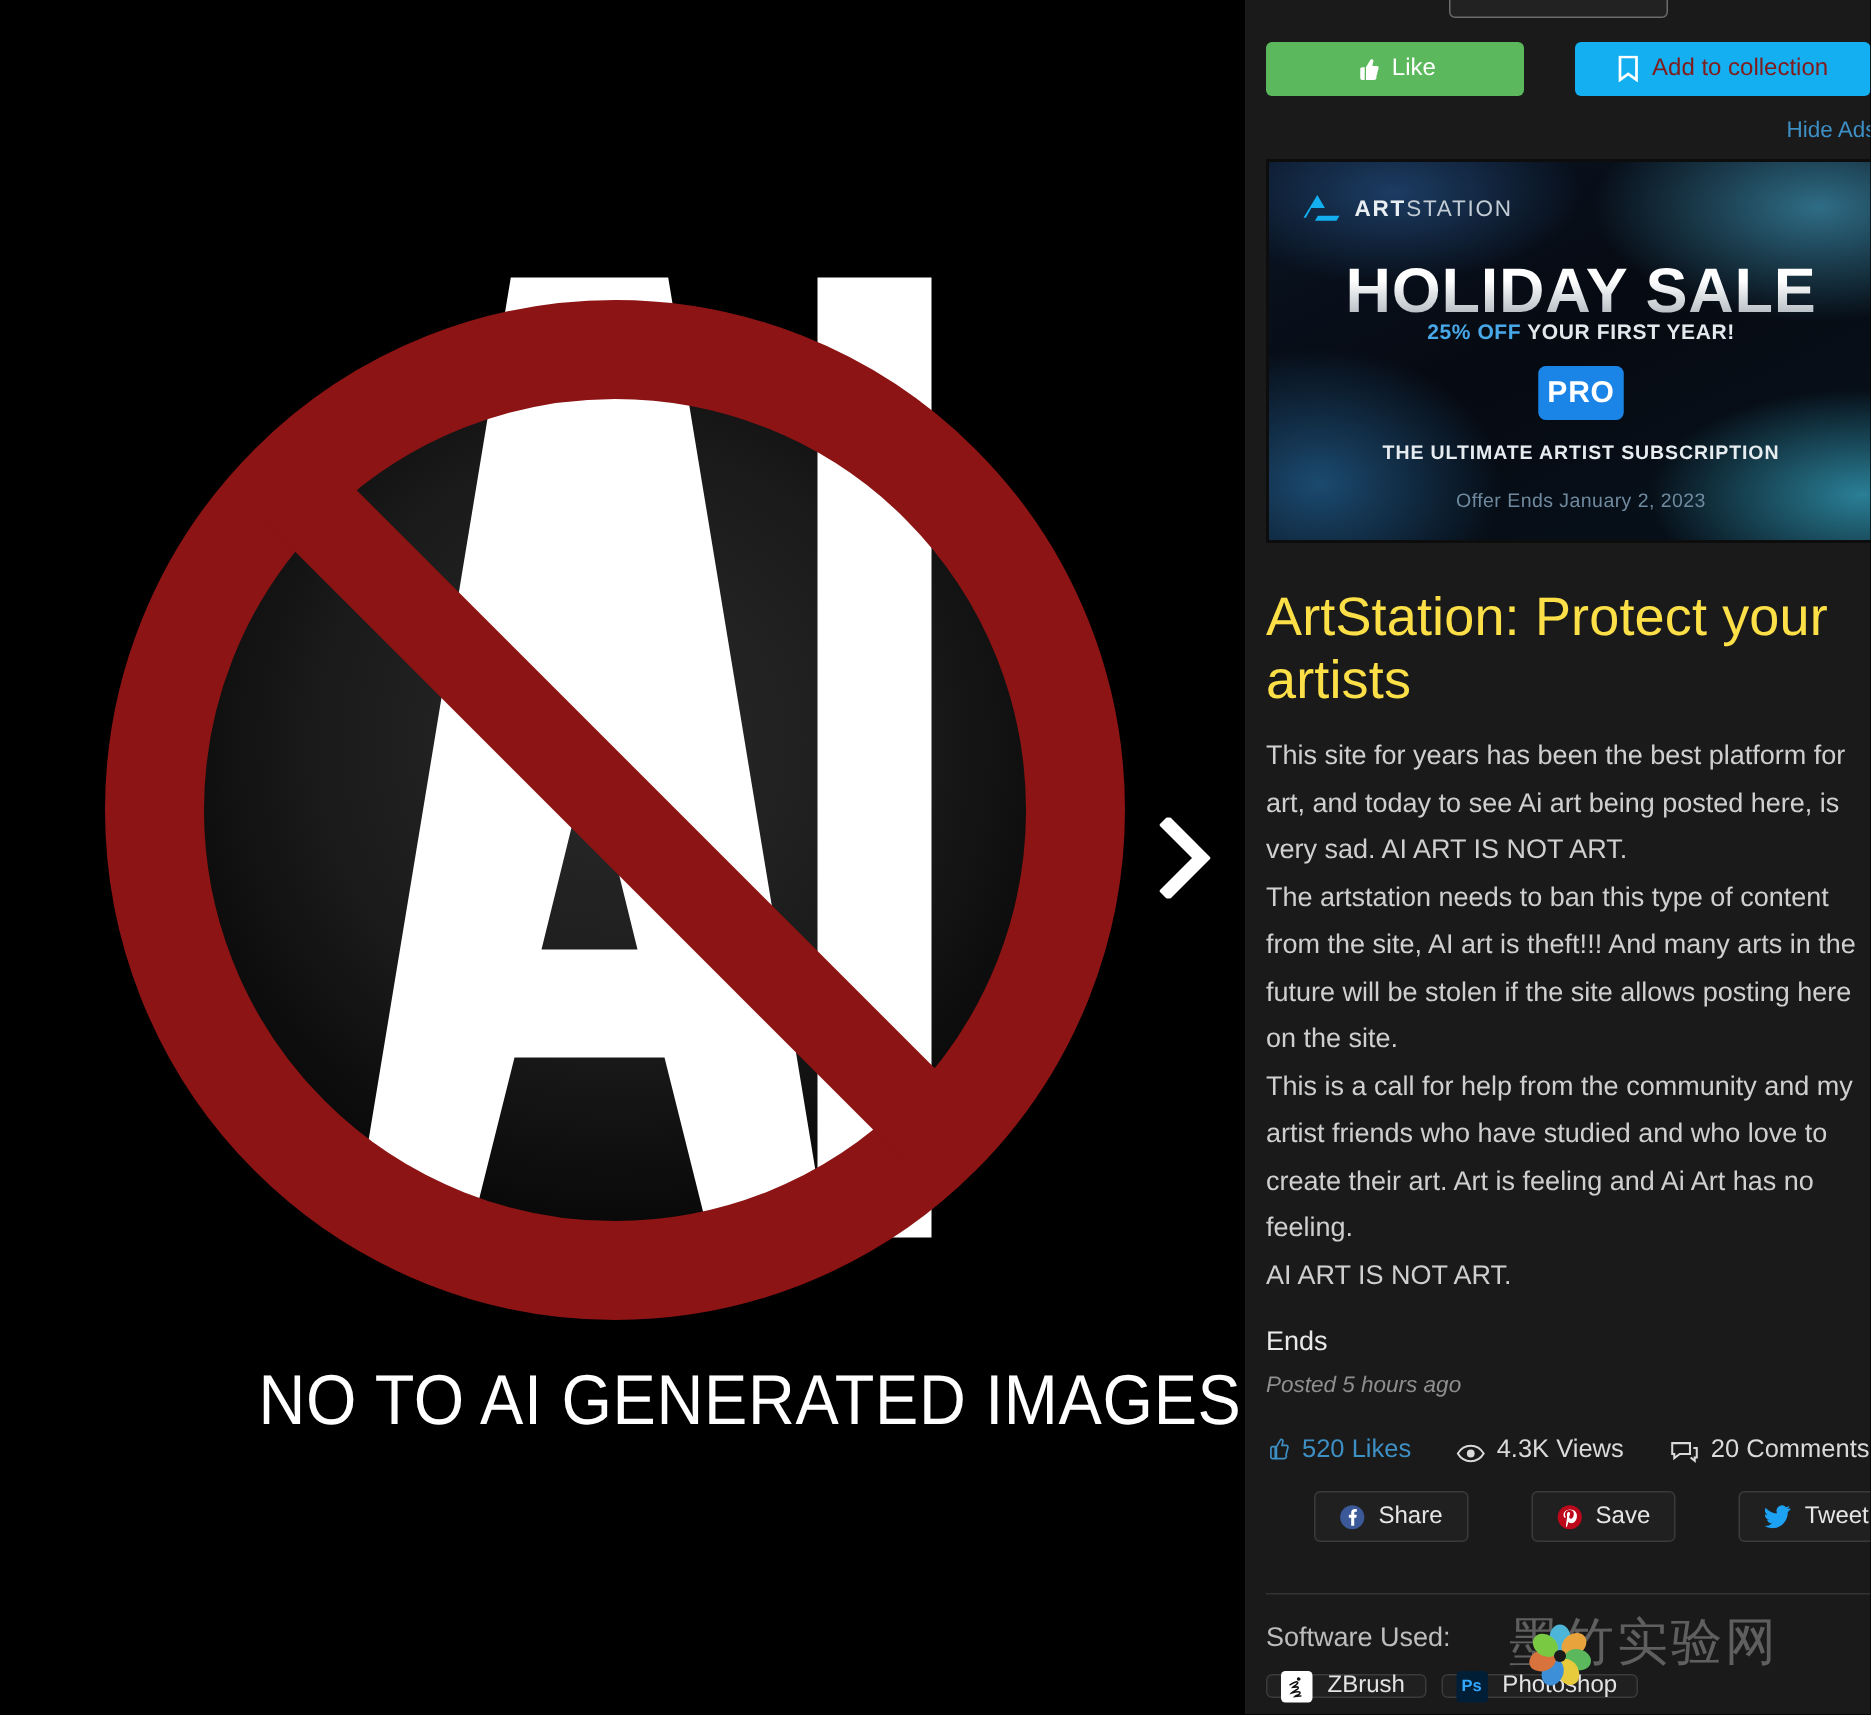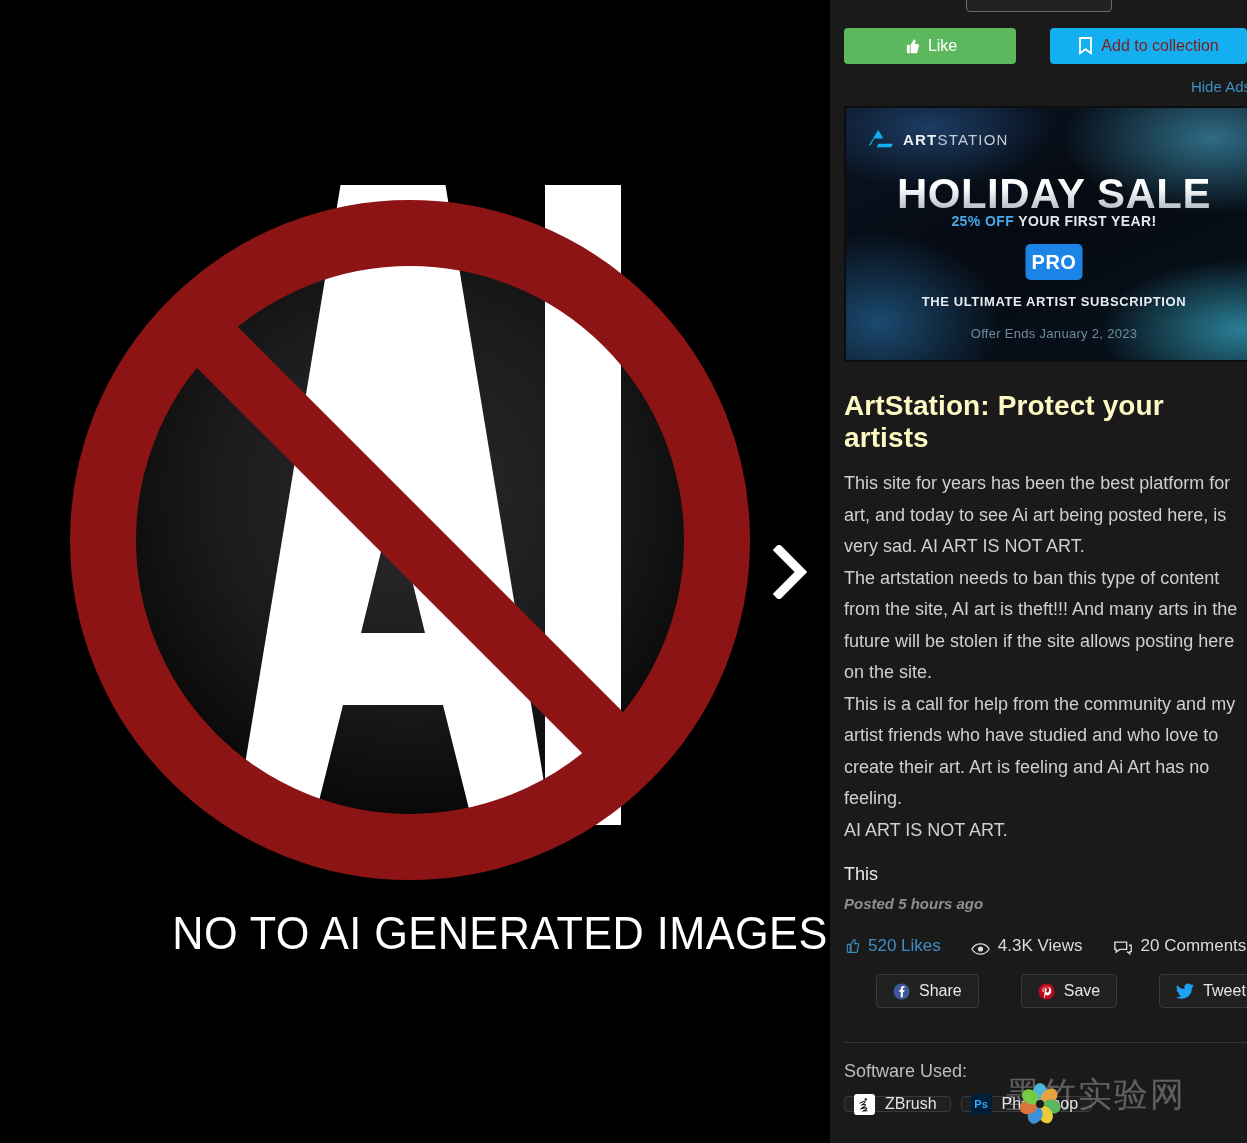--- a/index.html
+++ b/index.html
@@ -187,23 +187,23 @@
     text-align: center; font-size: 13px; font-weight: bold;
     letter-spacing: 0.6px; color: #e6ecf0;
   }
   .ad-offer {
     position: absolute; left: 0; right: 0; top: 218px;
     text-align: center; font-size: 13px; color: #6f8a9e; letter-spacing: 0.3px;
   }
 
   .post-title {
     padding: 28px 0 0 14px;
-    font-size: 28px;
-    color: #fef9c3;
-    font-weight: 700;
+    font-size: 36px;
+    color: #fde047;
+    font-weight: 400;
     letter-spacing: 0.1px;
   }
   .post-body {
     padding: 14px 0 0 14px;
     font-size: 18px;
     line-height: 31.5px;
     color: #cfcfcf;
     white-space: pre-wrap;
     width: 420px;
   }
@@ -211,21 +211,20 @@
     padding: 18px 0 0 14px;
     font-size: 18px;
     color: #e9e9e9;
     cursor: pointer;
   }
   .post-date {
     padding: 10px 0 0 14px;
     font-size: 15px;
     color: #8f8f8f;
     font-style: italic;
-    font-weight: bold;
   }
 
   .stats-row {
     display: flex;
     align-items: center;
     gap: 30px;
     padding: 24px 0 0 14px;
     font-size: 17px;
     white-space: nowrap;
   }
@@ -416,21 +415,21 @@
         <div class="ad-pro">PRO</div>
         <div class="ad-ult">THE ULTIMATE ARTIST SUBSCRIPTION</div>
         <div class="ad-offer">Offer Ends January 2, 2023</div>
       </div>
 
       <div class="post-title">ArtStation: Protect your artists</div>
       <div class="post-body">This site for years has been the best platform for art, and today to see Ai art being posted here, is very sad. AI ART IS NOT ART.
 The artstation needs to ban this type of content from the site, AI art is theft!!! And many arts in the future will be stolen if the site allows posting here on the site.
 This is a call for help from the community and my artist friends who have studied and who love to create their art. Art is feeling and Ai Art has no feeling.
 AI ART IS NOT ART.</div>
-      <div class="post-close">This</div>
+      <div class="post-close">Ends</div>
       <div class="post-date">Posted 5 hours ago</div>
 
       <div class="stats-row">
         <span class="stat stat-likes">
           <svg width="16" height="16" viewBox="0 0 20 20">
             <path d="M5.5 18h2.2V8H5.5A1.4 1.4 0 0 0 4.1 9.4v7.2A1.4 1.4 0 0 0 5.5 18z" fill="none" stroke="#3d8fc4" stroke-width="1.4"></path>
             <path d="M8.7 8.2l3.2-5.6a1.2 1.2 0 0 1 2.2.85L13.4 7h3.5a1.4 1.4 0 0 1 1.35 1.8l-1.6 6.2A1.9 1.9 0 0 1 14.8 18H8.7z" fill="none" stroke="#3d8fc4" stroke-width="1.4"></path>
           </svg>
           <span>520 Likes</span>
         </span>

